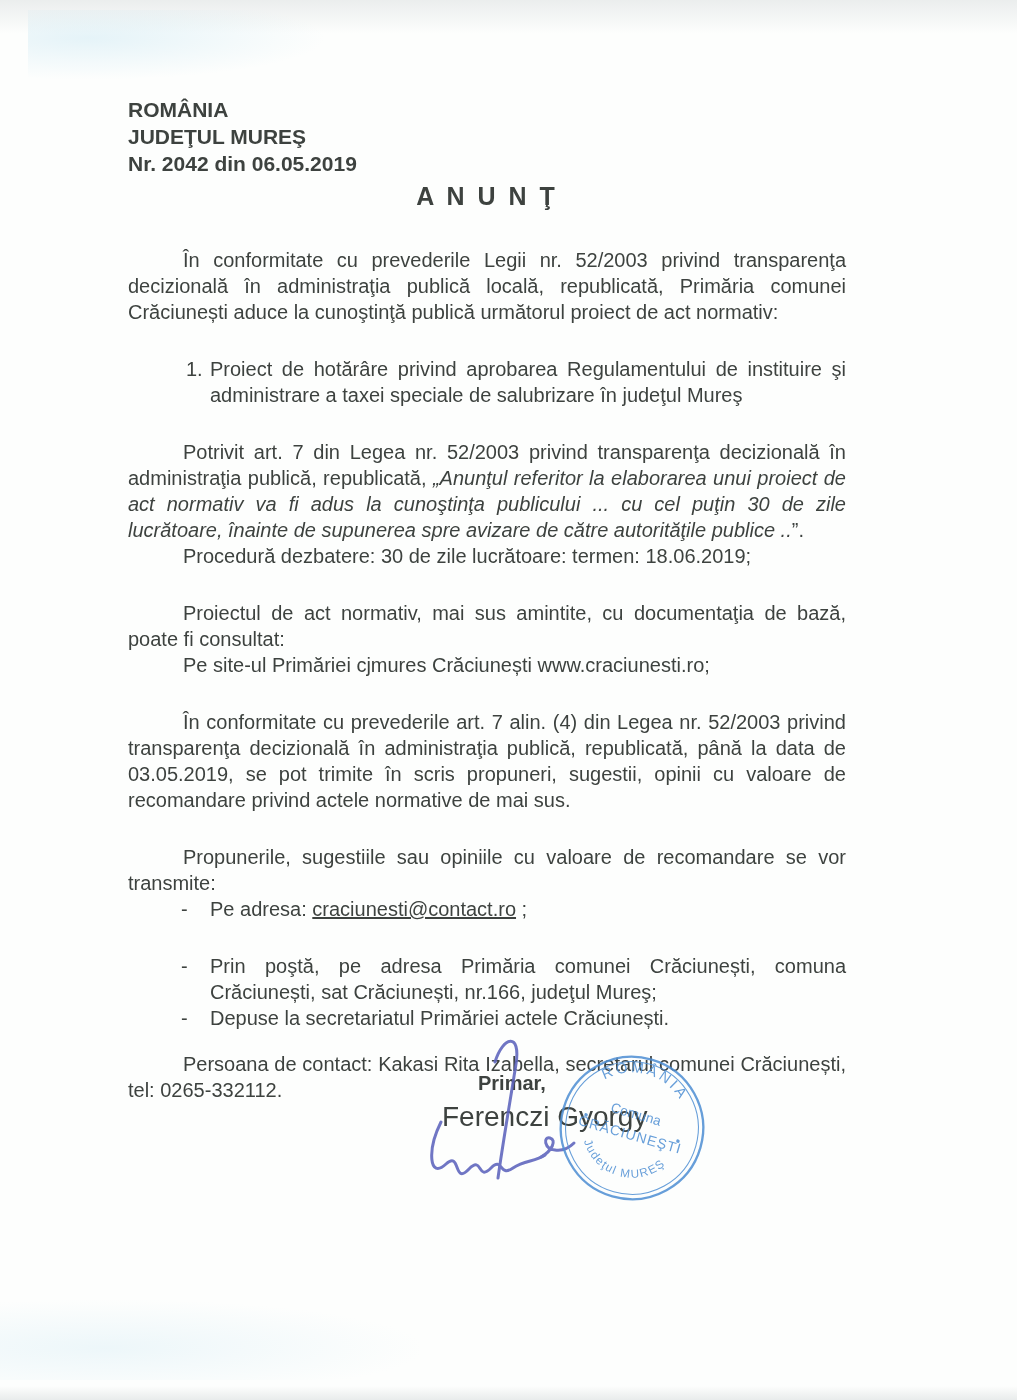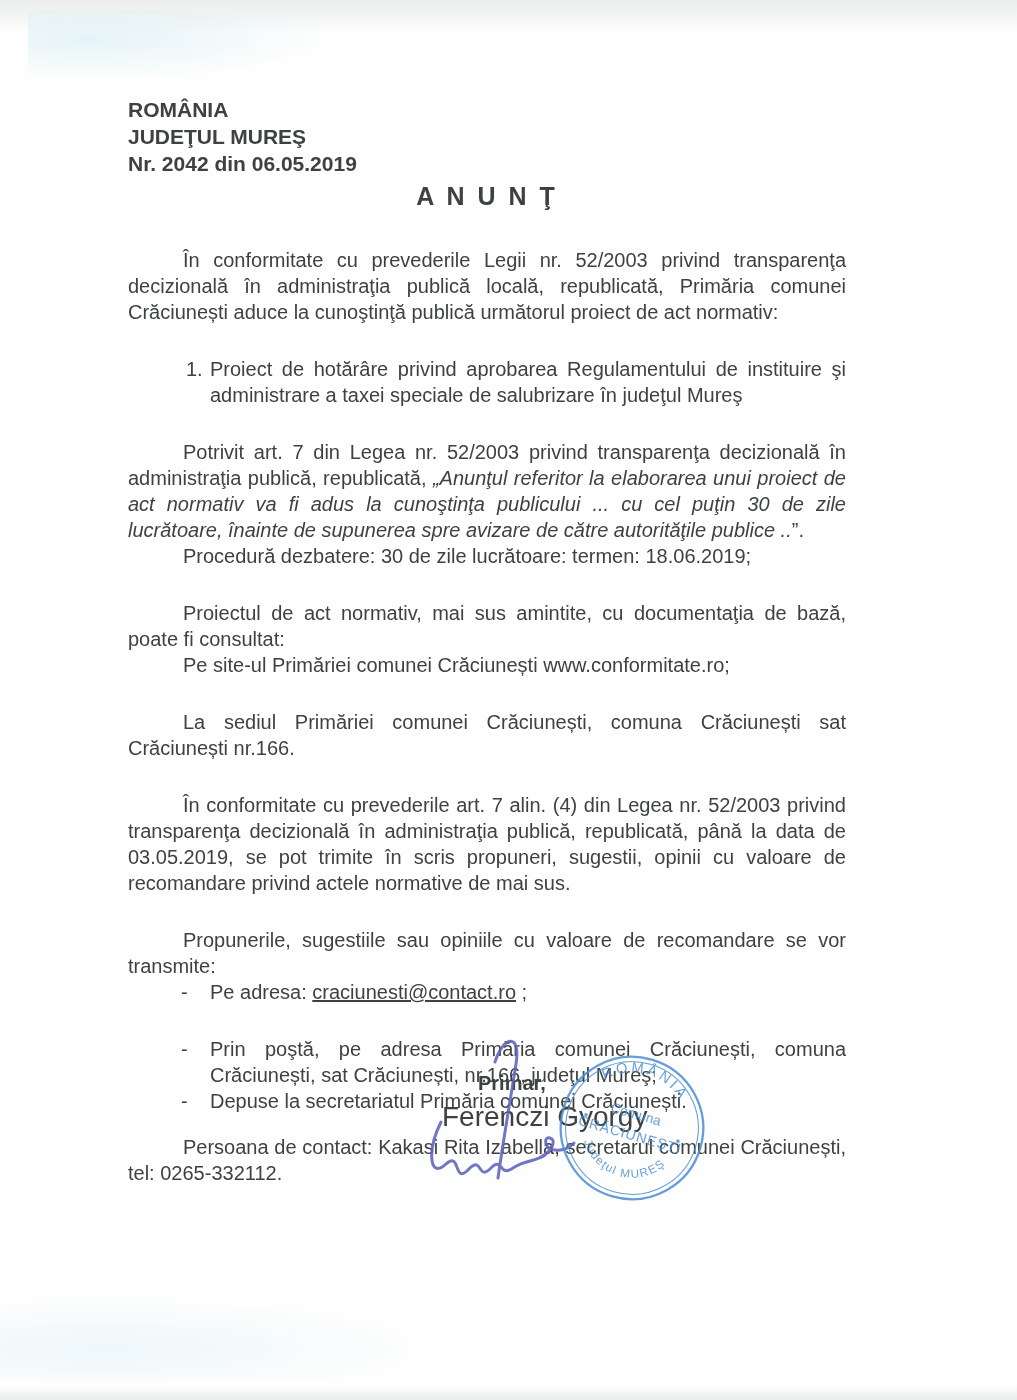--- a/index.html
+++ b/index.html
@@ -75,40 +75,39 @@
       <span class="omarker">1.</span>
       <p class="just">Proiect de hotărâre privind aprobarea Regulamentului de instituire şi administrare a taxei speciale de salubrizare în judeţul Mureş</p>
     </div>
 
     <p class="just ind"><span>Potrivit art. 7 din Legea nr. 52/2003 privind transparenţa decizională în administraţia publică, republicată, </span><i>„Anunţul referitor la elaborarea unui proiect de act normativ va fi adus la cunoştinţa publicului ... cu cel puţin 30 de zile lucrătoare, înainte de supunerea spre avizare de către autorităţile publice ..</i><span>”.</span></p>
 
     <p class="ind">Procedură dezbatere: 30 de zile lucrătoare: termen: 18.06.2019;</p>
 
     <p class="just ind">Proiectul de act normativ, mai sus amintite, cu documentaţia de bază, poate fi consultat:</p>
 
-    <p class="ind">Pe site-ul Primăriei comunei Crăciunești www.conformitate.ro;</p>
+    <p class="ind">Pe site-ul Primăriei cjmures Crăciunești www.craciunesti.ro;</p>
 
-    <p class="just ind">La sediul Primăriei comunei Crăciunești, comuna Crăciunești sat Crăciunești nr.166.</p>
 
     <p class="just ind">În conformitate cu prevederile art. 7 alin. (4) din Legea nr. 52/2003 privind transparenţa decizională în administraţia publică, republicată, până la data de 03.05.2019, se pot trimite în scris propuneri, sugestii, opinii cu valoare de recomandare privind actele normative de mai sus.</p>
 
     <p class="just ind">Propunerile, sugestiile sau opiniile cu valoare de recomandare se vor transmite:</p>
 
     <div class="dlist">
       <div class="ditem">
         <span class="dash">-</span>
         <p><span>Pe adresa: </span><span class="email">craciunesti@contact.ro</span><span> ;</span></p>
       </div>
       <div class="ditem">
         <span class="dash">-</span>
         <p class="just">Prin poştă, pe adresa Primăria comunei Crăciunești, comuna Crăciunești, sat Crăciunești, nr.166, judeţul Mureş;</p>
       </div>
       <div class="ditem">
         <span class="dash">-</span>
-        <p>Depuse la secretariatul Primăria comunei Crăciunești.</p>
+        <p>Depuse la secretariatul Primăriei actele Crăciunești.</p>
       </div>
     </div>
 
     <p class="just ind contact">Persoana de contact: Kakasi Rita Izabella, secretarul comunei Crăciunești, tel: 0265-332112.</p>
   </div>
 
   <div class="sig-role">Primar,</div>
   <div class="sig-name">Ferenczi Gyorgy</div>
 
   <svg class="signature-svg" width="175" height="185" viewBox="0 0 175 185">

